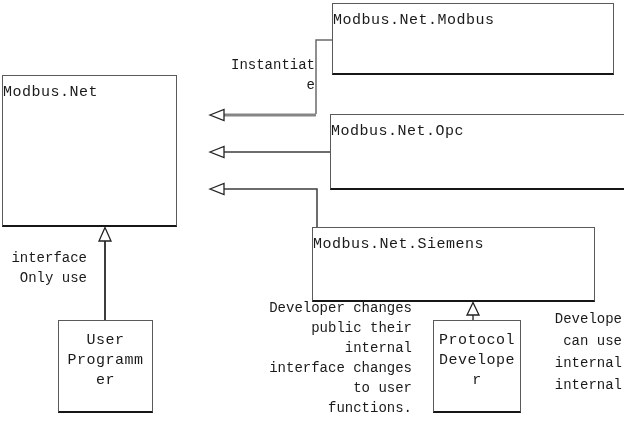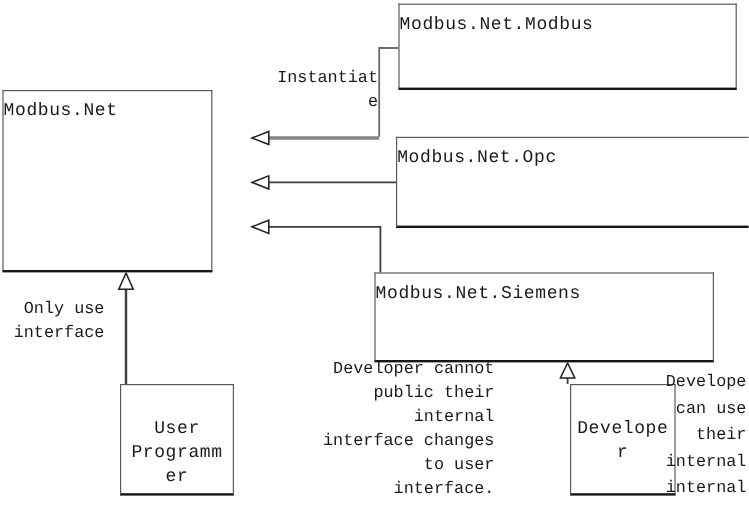--- a/index.html
+++ b/index.html
@@ -35,22 +35,21 @@
     letter-spacing: 0.5px;
     white-space: nowrap;
   }
   .box .line {
     text-align: center;
     font-size: 15px;
     line-height: 20px;
     letter-spacing: 0.5px;
   }
   .actor-text {
-    padding-top: 27px;
-    margin-left: 42px;
+    padding-top: 10px;
   }
   .note {
     position: absolute;
     text-align: right;
     font-size: 14px;
     line-height: 20px;
   }
   .note .line { white-space: nowrap; }
   .note-wide .line { letter-spacing: 0px; }
 
@@ -118,44 +117,44 @@
     <div class="title">Modbus.Net.Siemens</div>
   </div>
 
   <div class="box actor-text" id="box-user-programmer">
     <div class="line">User</div>
     <div class="line">Programm</div>
     <div class="line">er</div>
   </div>
 
   <div class="box actor-text" id="box-protocol-developer">
+    <div class="line">Protocol</div>
     <div class="line">Develope</div>
     <div class="line">r</div>
   </div>
 
   <div class="note" id="note-instantiate">
     <div class="line">Instantiat</div>
     <div class="line">e</div>
   </div>
 
   <div class="note" id="note-only-use">
+    <div class="line">interface</div>
     <div class="line">Only use</div>
-    <div class="line">interface</div>
   </div>
 
   <div class="note note-wide" id="note-dev-cannot">
-    <div class="line">Developer cannot</div>
+    <div class="line">Developer changes</div>
     <div class="line">public their</div>
     <div class="line">internal</div>
     <div class="line">interface changes</div>
     <div class="line">to user</div>
-    <div class="line">interface.</div>
+    <div class="line">functions.</div>
   </div>
 
   <div class="note" id="note-dev-can">
     <div class="line">Develope</div>
     <div class="line">can use</div>
-    <div class="line">their</div>
     <div class="line">internal</div>
     <div class="line">internal</div>
   </div>
 
 </div>
 
 </body></html>

